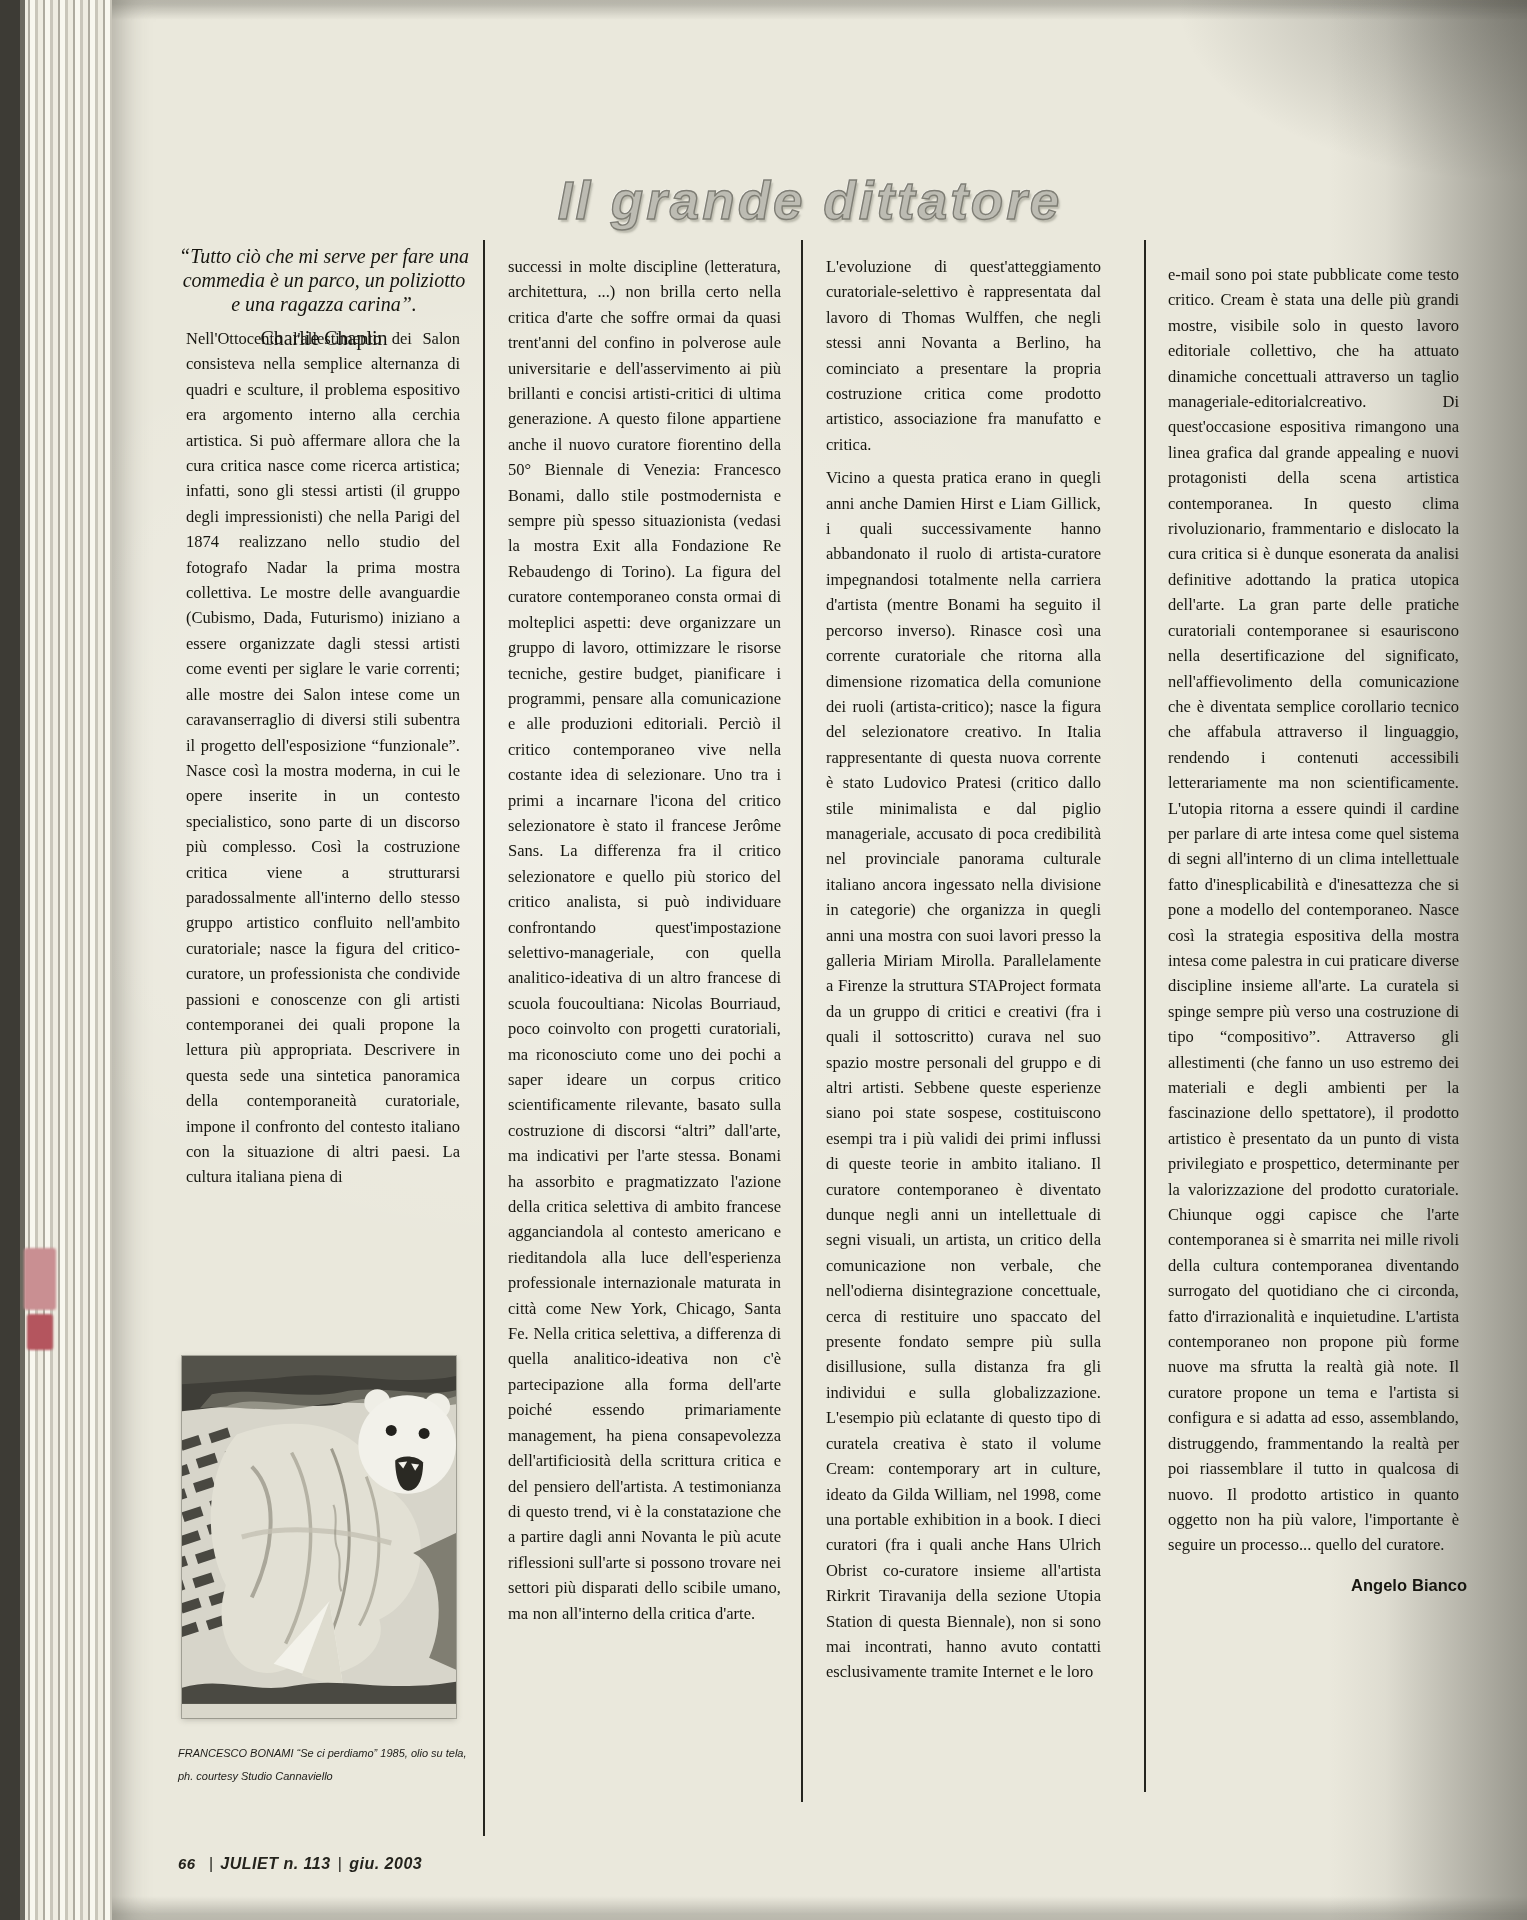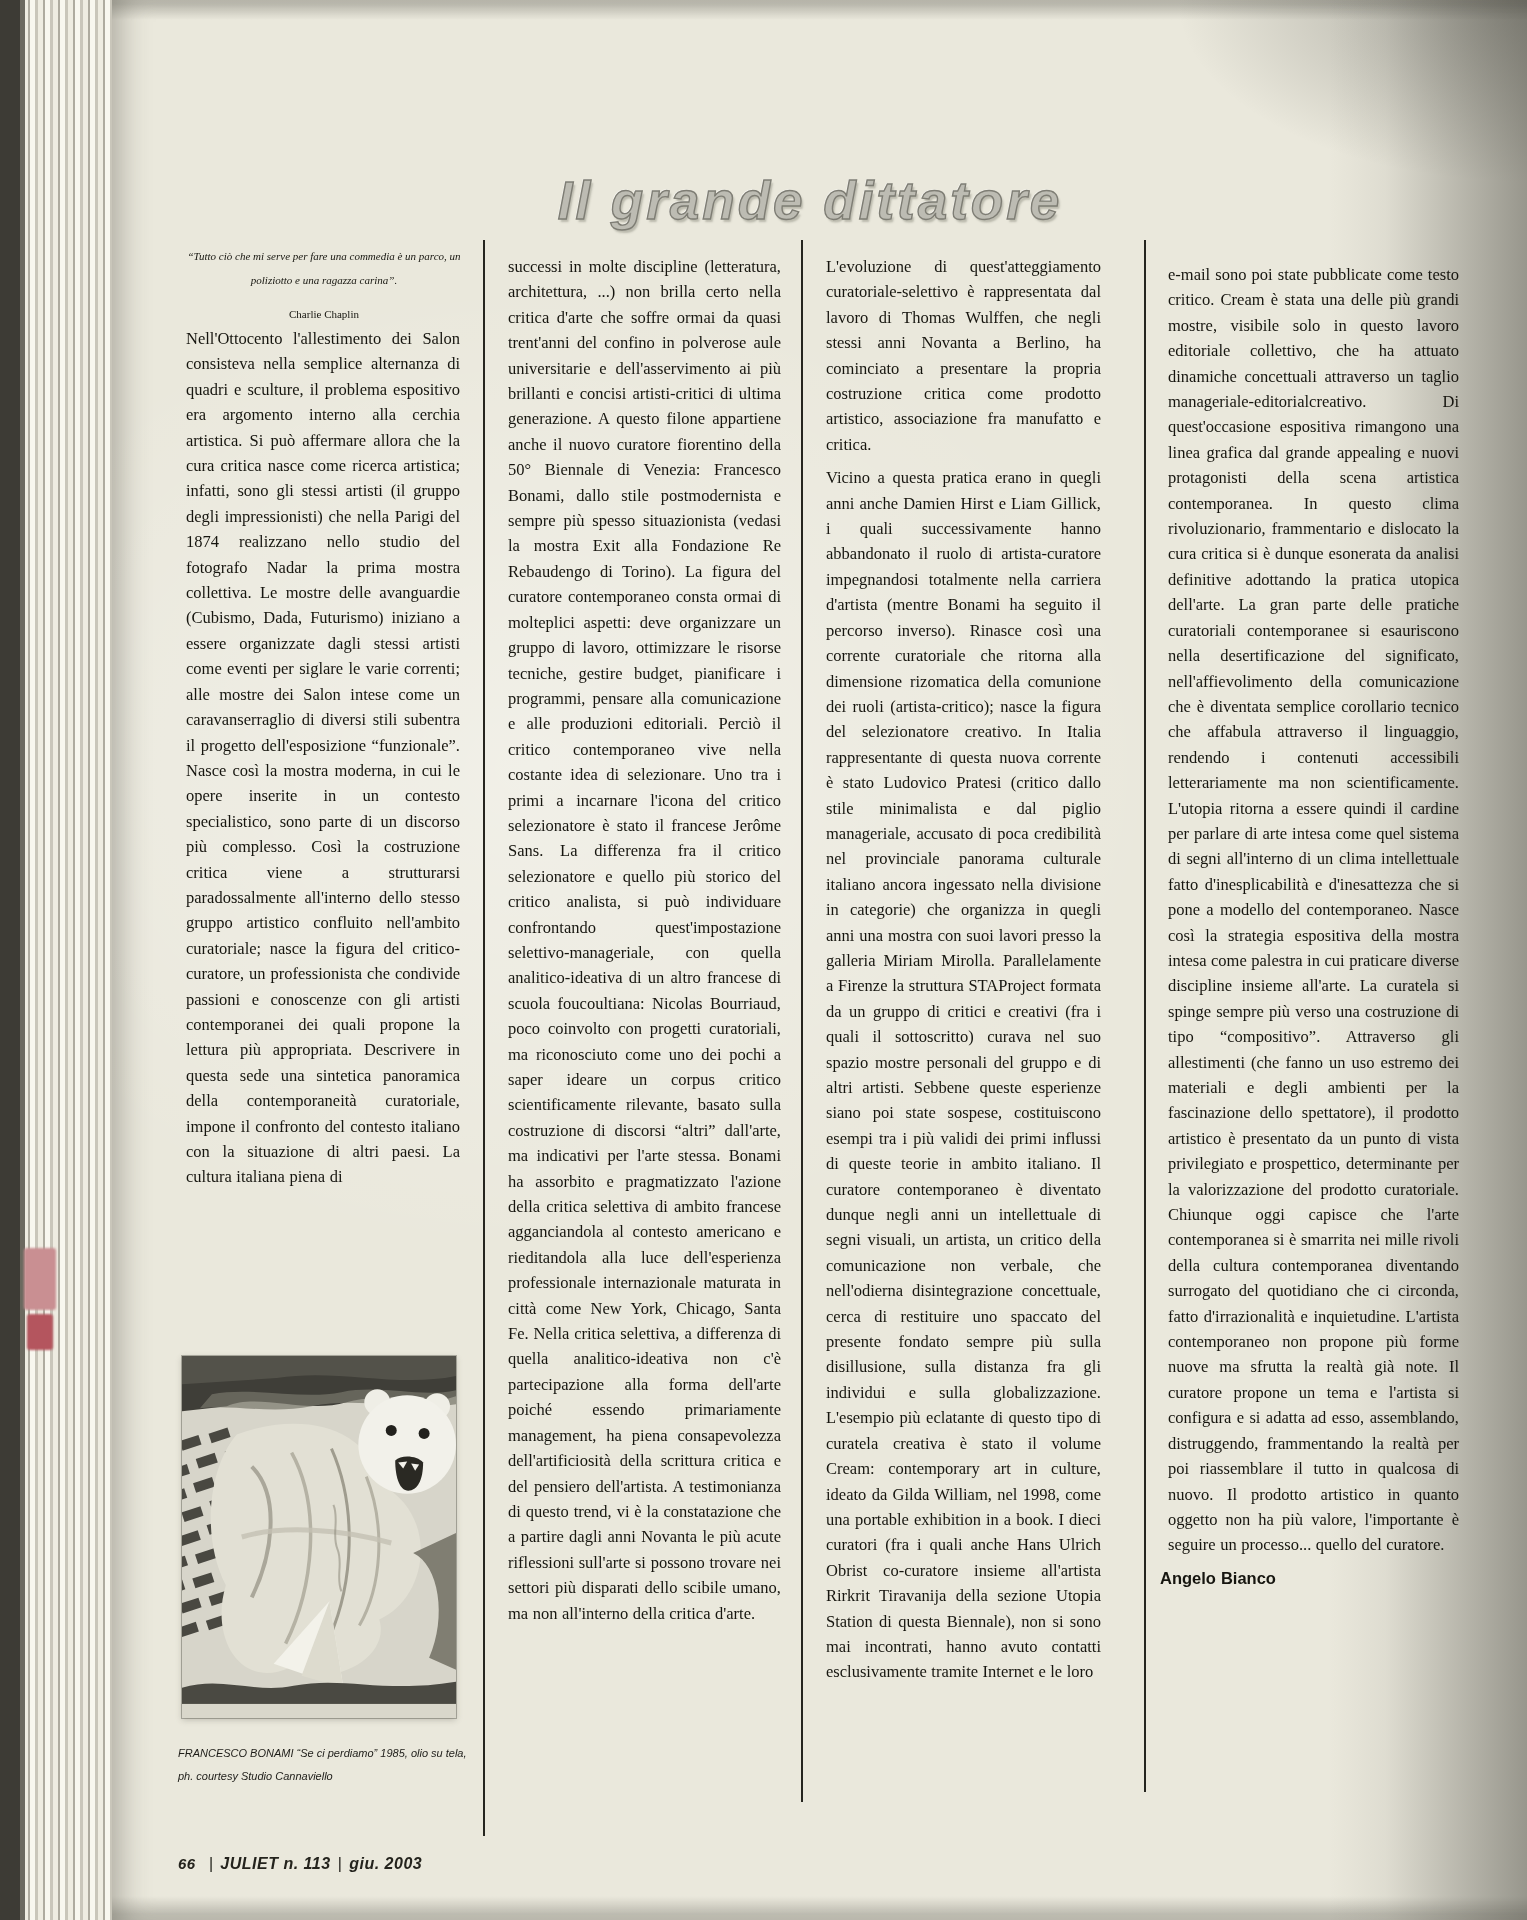--- a/index.html
+++ b/index.html
@@ -26,21 +26,21 @@
       #eae8dc;
     box-shadow:inset 22px 0 30px -14px rgba(60,58,50,0.35);}
 
   .page-title{position:absolute;left:420px;top:134px;width:780px;text-align:center;
     font-family:"Liberation Sans",sans-serif;font-weight:bold;font-style:italic;
     font-size:53px;letter-spacing:3px;color:#bdbcb3;
     -webkit-text-stroke:1.4px #7e7d74;
     text-shadow:2px 3px 2px rgba(130,130,118,0.45), -1px -1px 0 rgba(255,255,255,0.65);}
 
   .epigraph{position:absolute;left:178px;top:244px;width:292px;text-align:center;
-    font-size:11px;line-height:24px;color:#16150f;}
+    font-size:20px;line-height:24px;color:#16150f;}
   .epigraph .quote{font-style:italic;}
   .epigraph .attrib{font-style:normal;margin-top:10px;}
 
   .col{position:absolute;font-size:16.5px;line-height:25.4px;color:#16150f;
     text-align:justify;hyphens:auto;-webkit-hyphens:auto;word-spacing:0.4px;}
   .col p{margin:8px;}
   #col1{left:178px;top:318px;width:290px;height:1036px;overflow:hidden;}
   #col2{left:500px;top:246px;width:289px;height:1594px;overflow:hidden;}
   #col3{left:818px;top:246px;width:291px;height:1560px;overflow:hidden;}
   #col4{left:1160px;top:254px;width:307px;height:1580px;overflow:hidden;}
@@ -51,21 +51,21 @@
   #rule3{left:1144px;top:240px;height:1552px;}
 
   figure.photo{position:absolute;left:182px;top:1356px;width:274px;height:362px;margin:0;
     box-shadow:0 0 0 1px rgba(60,60,52,0.35), 0 2px 6px rgba(60,60,52,0.25);}
   figure.photo svg{display:block;width:100%;height:100%;}
 
   .caption{position:absolute;left:178px;top:1742px;width:300px;
     font-family:"Liberation Sans",sans-serif;font-style:italic;font-size:11px;
     line-height:23px;color:#1d1c18;}
 
-  .author{margin-top:8px;text-align:left;font-weight:bold;
+  .author{margin-top:15px;text-align:right;font-weight:bold;
     font-family:"Liberation Sans",sans-serif;font-size:16.5px;}
 
   .footer{position:absolute;left:178px;top:1855px;
     font-family:"Liberation Sans",sans-serif;font-style:italic;font-weight:bold;
     font-size:16px;color:#24231d;letter-spacing:0.5px;}
   .footer .num{font-size:15px;margin-right:6px;}
   .footer .sep{font-weight:normal;margin:0 7px;}
 </style>
 </head>
 <body>

